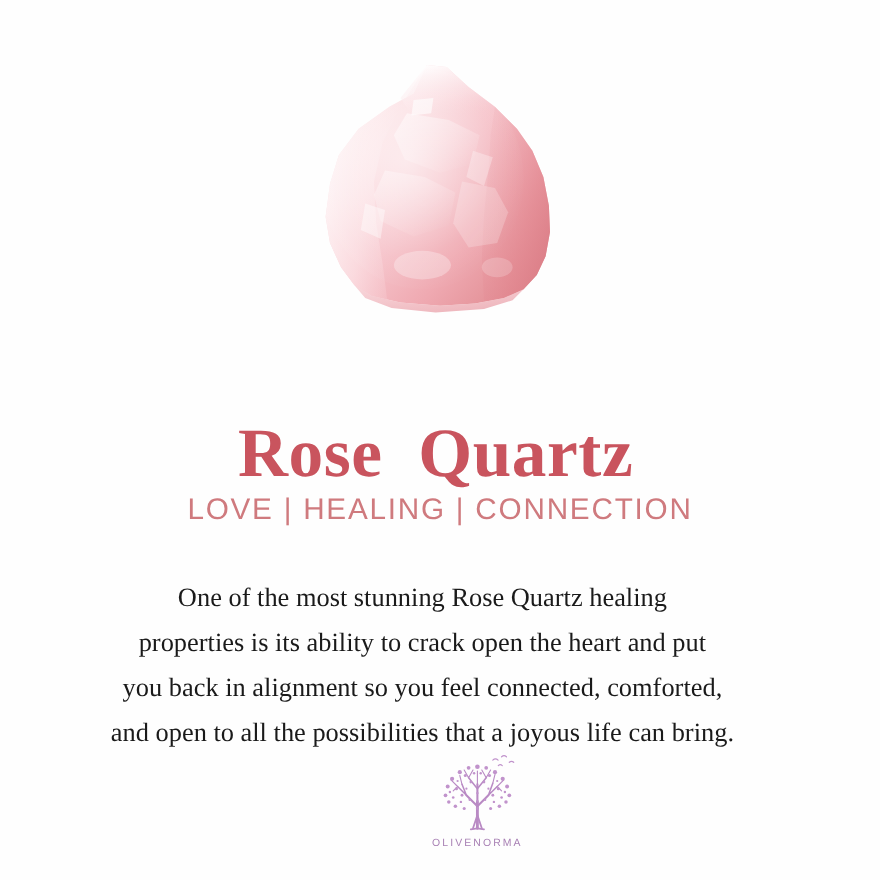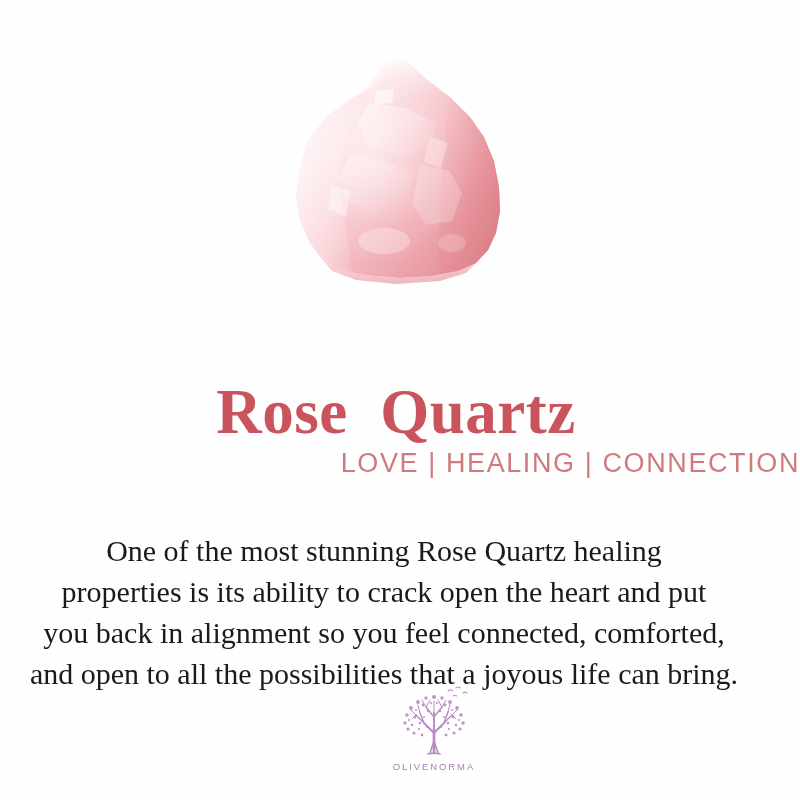--- a/index.html
+++ b/index.html
@@ -53,39 +53,39 @@
     letter-spacing: 0.5px;
     white-space: pre;
   }
 
   
   .subtitle {
     position: absolute;
     left: 0;
     top: 447px;
     width: 800px;
-    text-align: right;
+    text-align: center;
     font-family: "Liberation Sans", sans-serif;
     font-weight: 300;
     font-size: 27px;
     line-height: 32px;
     color: #cf7a7e;
     letter-spacing: 1.6px;
     white-space: pre;
   }
 
   
   .body-copy {
     position: absolute;
     left: 0;
     top: 500px;
     width: 768px;
     text-align: center;
     font-family: "Liberation Serif", serif;
-    font-size: 30px;
+    font-size: 24px;
     line-height: 41px;
     color: #1a1a1a;
     white-space: pre-line;
   }
 
   
   .logo {
     position: absolute;
     left: 0;
     top: 683px;

